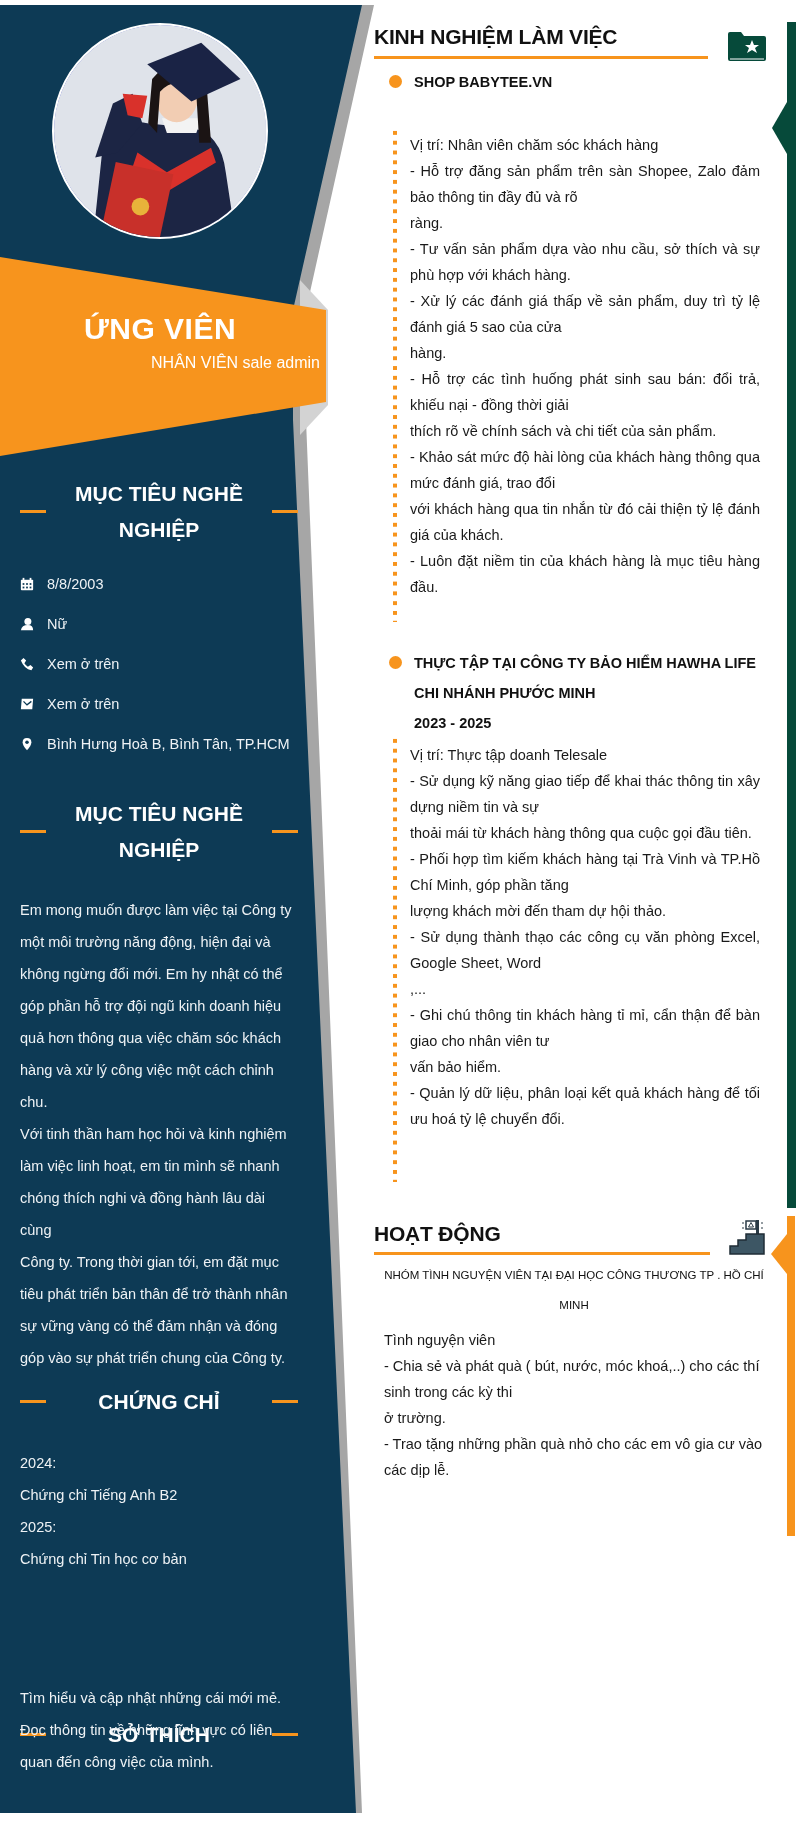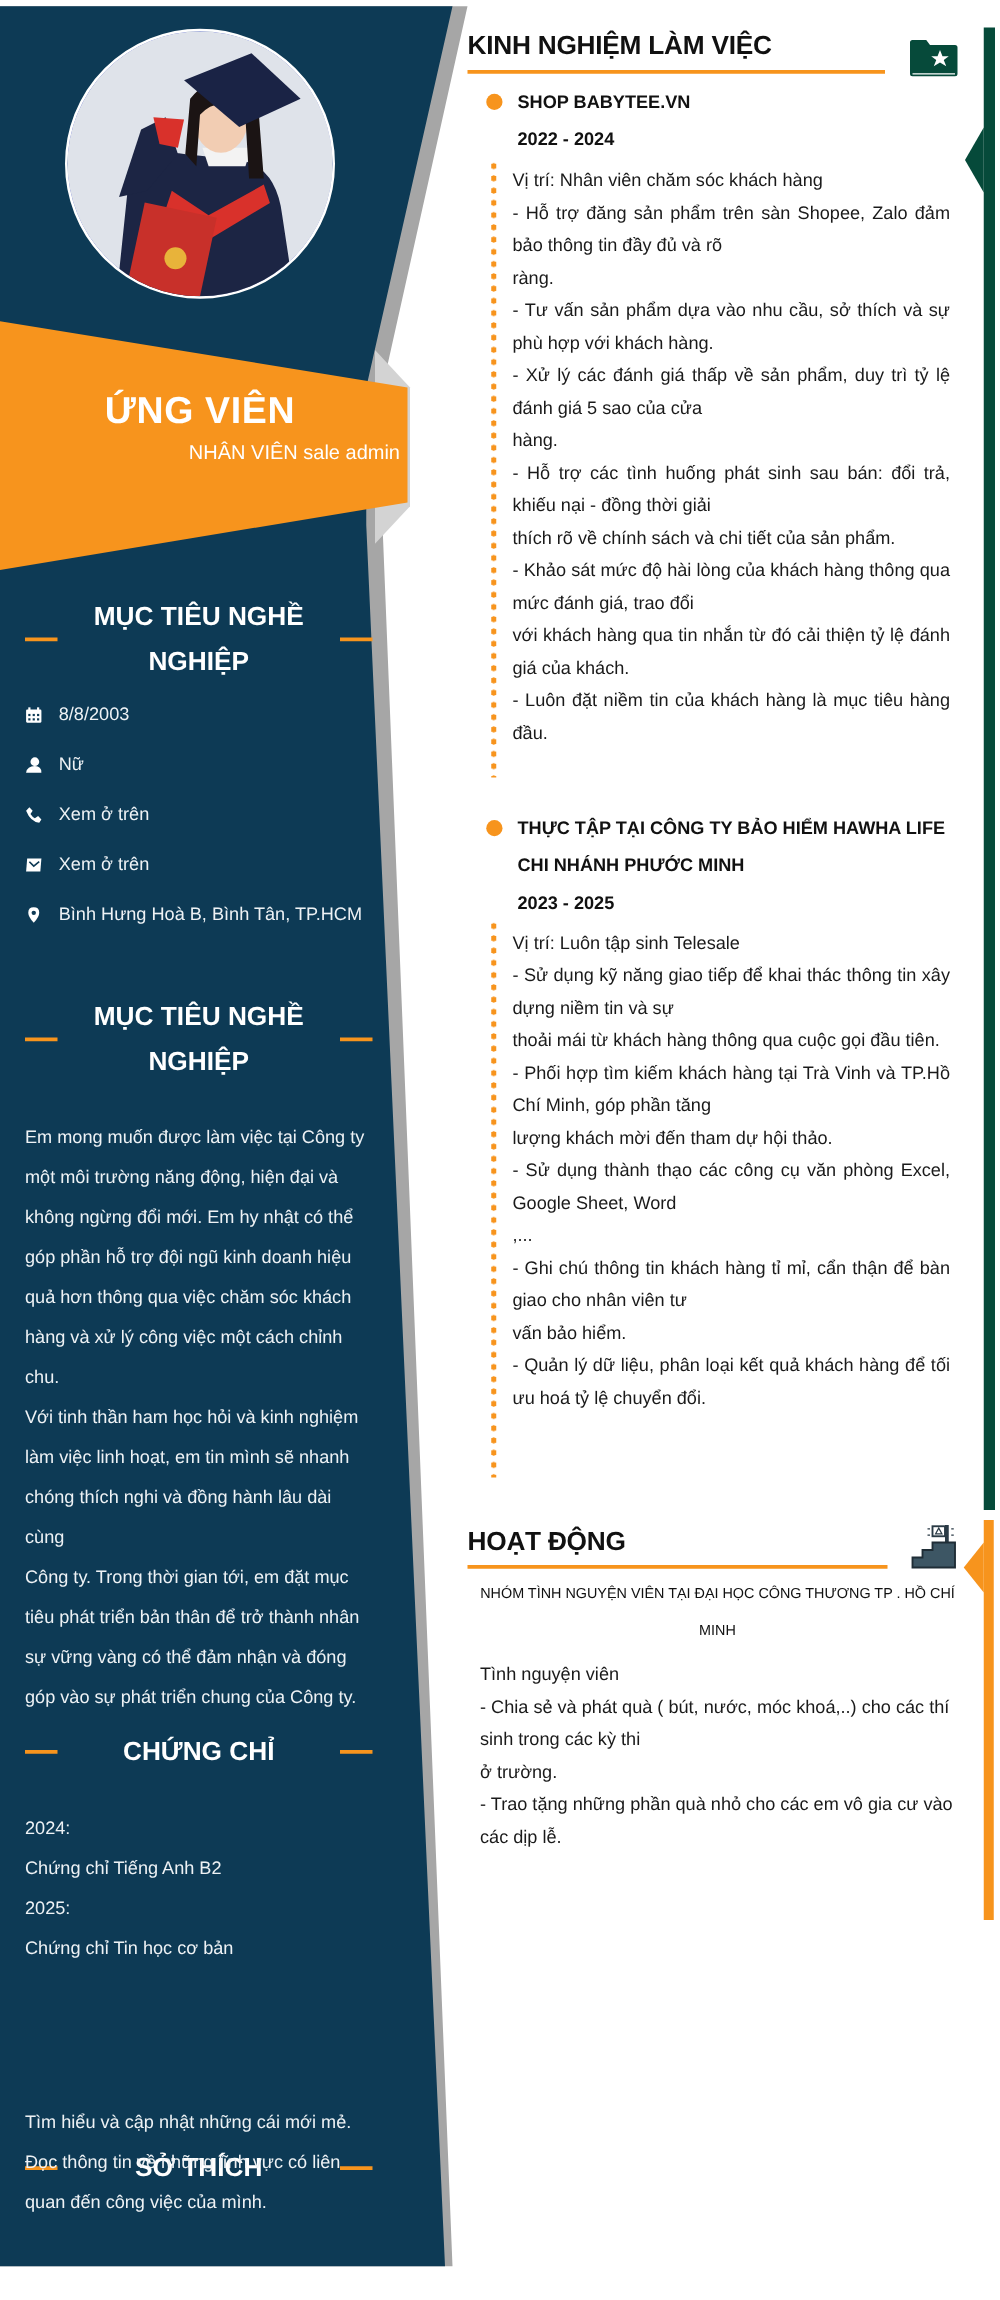--- a/index.html
+++ b/index.html
@@ -23,21 +23,21 @@
   .side-heading {
     position: absolute; left: 20px; width: 278px; z-index: 3;
     color: #ffffff; font-weight: bold; font-size: 21px; text-align: center; line-height: 36px;
   }
   .side-heading .txt { display: block; padding: 0 50px; text-align: center; }
   .side-heading .dash { position: absolute; top: 50%; width: 26px; height: 3px; background: #f7941d; margin-top: -2px; }
   .side-heading .dash.l { left: 0; }
   .side-heading .dash.r { right: 0; }
 
   .contact { position: absolute; left: 20px; z-index: 3; color: #eef2f5; font-size: 14.5px; }
-  .contact .row { height: 40px; display: flex; align-items: center; }
+  .contact .row { height: 40px; display: flex; align-items: flex-end; }
   .contact .ic { width: 27px; height: 16px; display: inline-flex; align-items: center; }
   .contact .ic svg { width: 14px; height: 14px; fill: #ffffff; }
 
   .side-para { position: absolute; left: 20px; width: 280px; z-index: 3; color: #eef2f5; font-size: 14.5px; line-height: 32px; }
 
   .right { position: absolute; left: 374px; z-index: 3; }
   .sec-title { font-size: 21px; font-weight: bold; color: #111; letter-spacing: -0.2px; }
   .sec-line { position: absolute; height: 3px; background: #f7941d; z-index: 3; }
 
   .sec-icon { position: absolute; z-index: 3; }
@@ -220,21 +220,20 @@
   <svg width="40" height="32" viewBox="0 0 40 32">
     <path d="M1 4 Q1 2 3 2 L14 2 L17 6 L37 6 Q39 6 39 8 L39 29 Q39 31 37 31 L3 31 Q1 31 1 29 Z" fill="#064a3a"></path>
     <path d="M3 29 L37 29" stroke="#ffffff" stroke-width="1"></path>
     <polygon points="25,10 27,15 32,15 28,18 30,23 25,20 20,23 22,18 18,15 23,15" fill="#ffffff"></polygon>
   </svg>
 </div>
 
 <div class="tl-bullet" style="left:389px; top:75px;"></div>
 <div class="job-title" style="top:67px;">
   <div>SHOP BABYTEE.VN</div>
-  <div>2022 - 2024</div>
 </div>
 <div class="timeline-dots" style="left:393px; top:128px; height:494px;"></div>
 <div class="job-body" style="top:132px;">
   <p>Vị trí: Nhân viên chăm sóc khách hàng</p>
   <p>- Hỗ trợ đăng sản phẩm trên sàn Shopee, Zalo đảm bảo thông tin đầy đủ và rõ</p>
   <p>ràng.</p>
   <p>- Tư vấn sản phẩm dựa vào nhu cầu, sở thích và sự phù hợp với khách hàng.</p>
   <p>- Xử lý các đánh giá thấp về sản phẩm, duy trì tỷ lệ đánh giá 5 sao của cửa</p>
   <p>hàng.</p>
   <p>- Hỗ trợ các tình huống phát sinh sau bán: đổi trả, khiếu nại - đồng thời giải</p>
@@ -245,21 +244,21 @@
 </div>
 
 <div class="tl-bullet" style="left:389px; top:656px;"></div>
 <div class="job-title" style="top:648px;">
   <div>THỰC TẬP TẠI CÔNG TY BẢO HIỂM HAWHA LIFE</div>
   <div>CHI NHÁNH PHƯỚC MINH</div>
   <div>2023 - 2025</div>
 </div>
 <div class="timeline-dots" style="left:393px; top:736px; height:446px;"></div>
 <div class="job-body" style="top:742px;">
-  <p>Vị trí: Luôn tập sinh Telesale</p>
+  <p>Vị trí: Thực tập doanh Telesale</p>
   <p>- Sử dụng kỹ năng giao tiếp để khai thác thông tin xây dựng niềm tin và sự</p>
   <p>thoải mái từ khách hàng thông qua cuộc gọi đầu tiên.</p>
   <p>- Phối hợp tìm kiếm khách hàng tại Trà Vinh và TP.Hồ Chí Minh, góp phần tăng</p>
   <p>lượng khách mời đến tham dự hội thảo.</p>
   <p>- Sử dụng thành thạo các công cụ văn phòng Excel, Google Sheet, Word</p>
   <p>,...</p>
   <p>- Ghi chú thông tin khách hàng tỉ mỉ, cẩn thận để bàn giao cho nhân viên tư</p>
   <p>vấn bảo hiểm.</p>
   <p>- Quản lý dữ liệu, phân loại kết quả khách hàng để tối ưu hoá tỷ lệ chuyển đổi.</p>
 </div>

